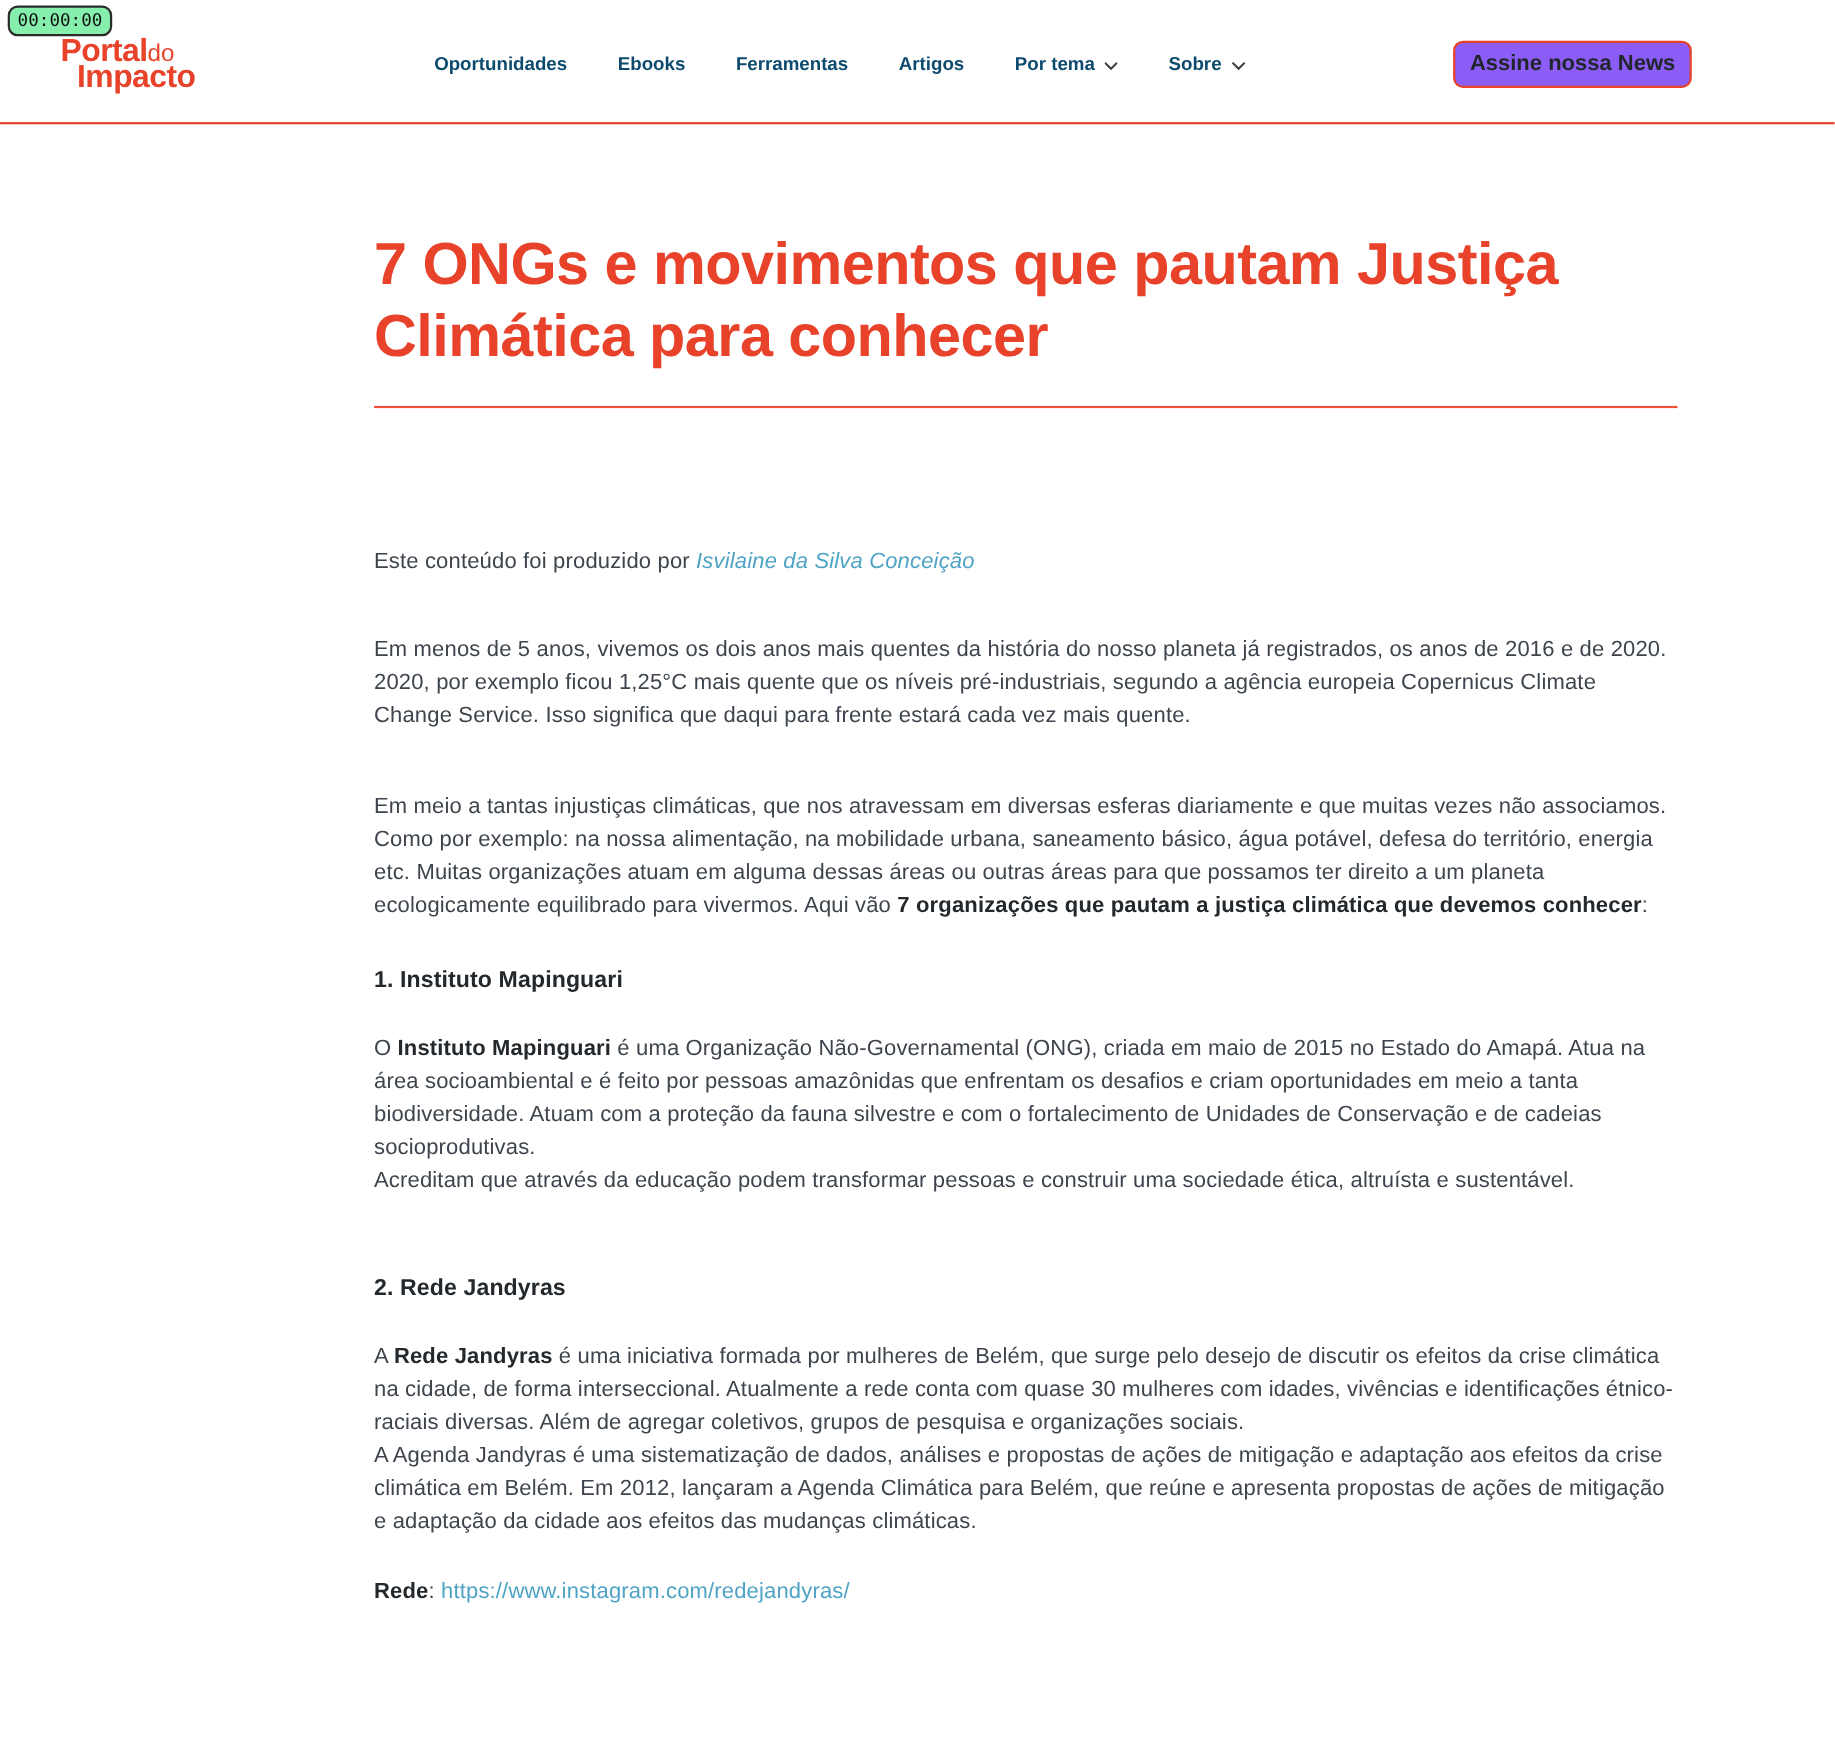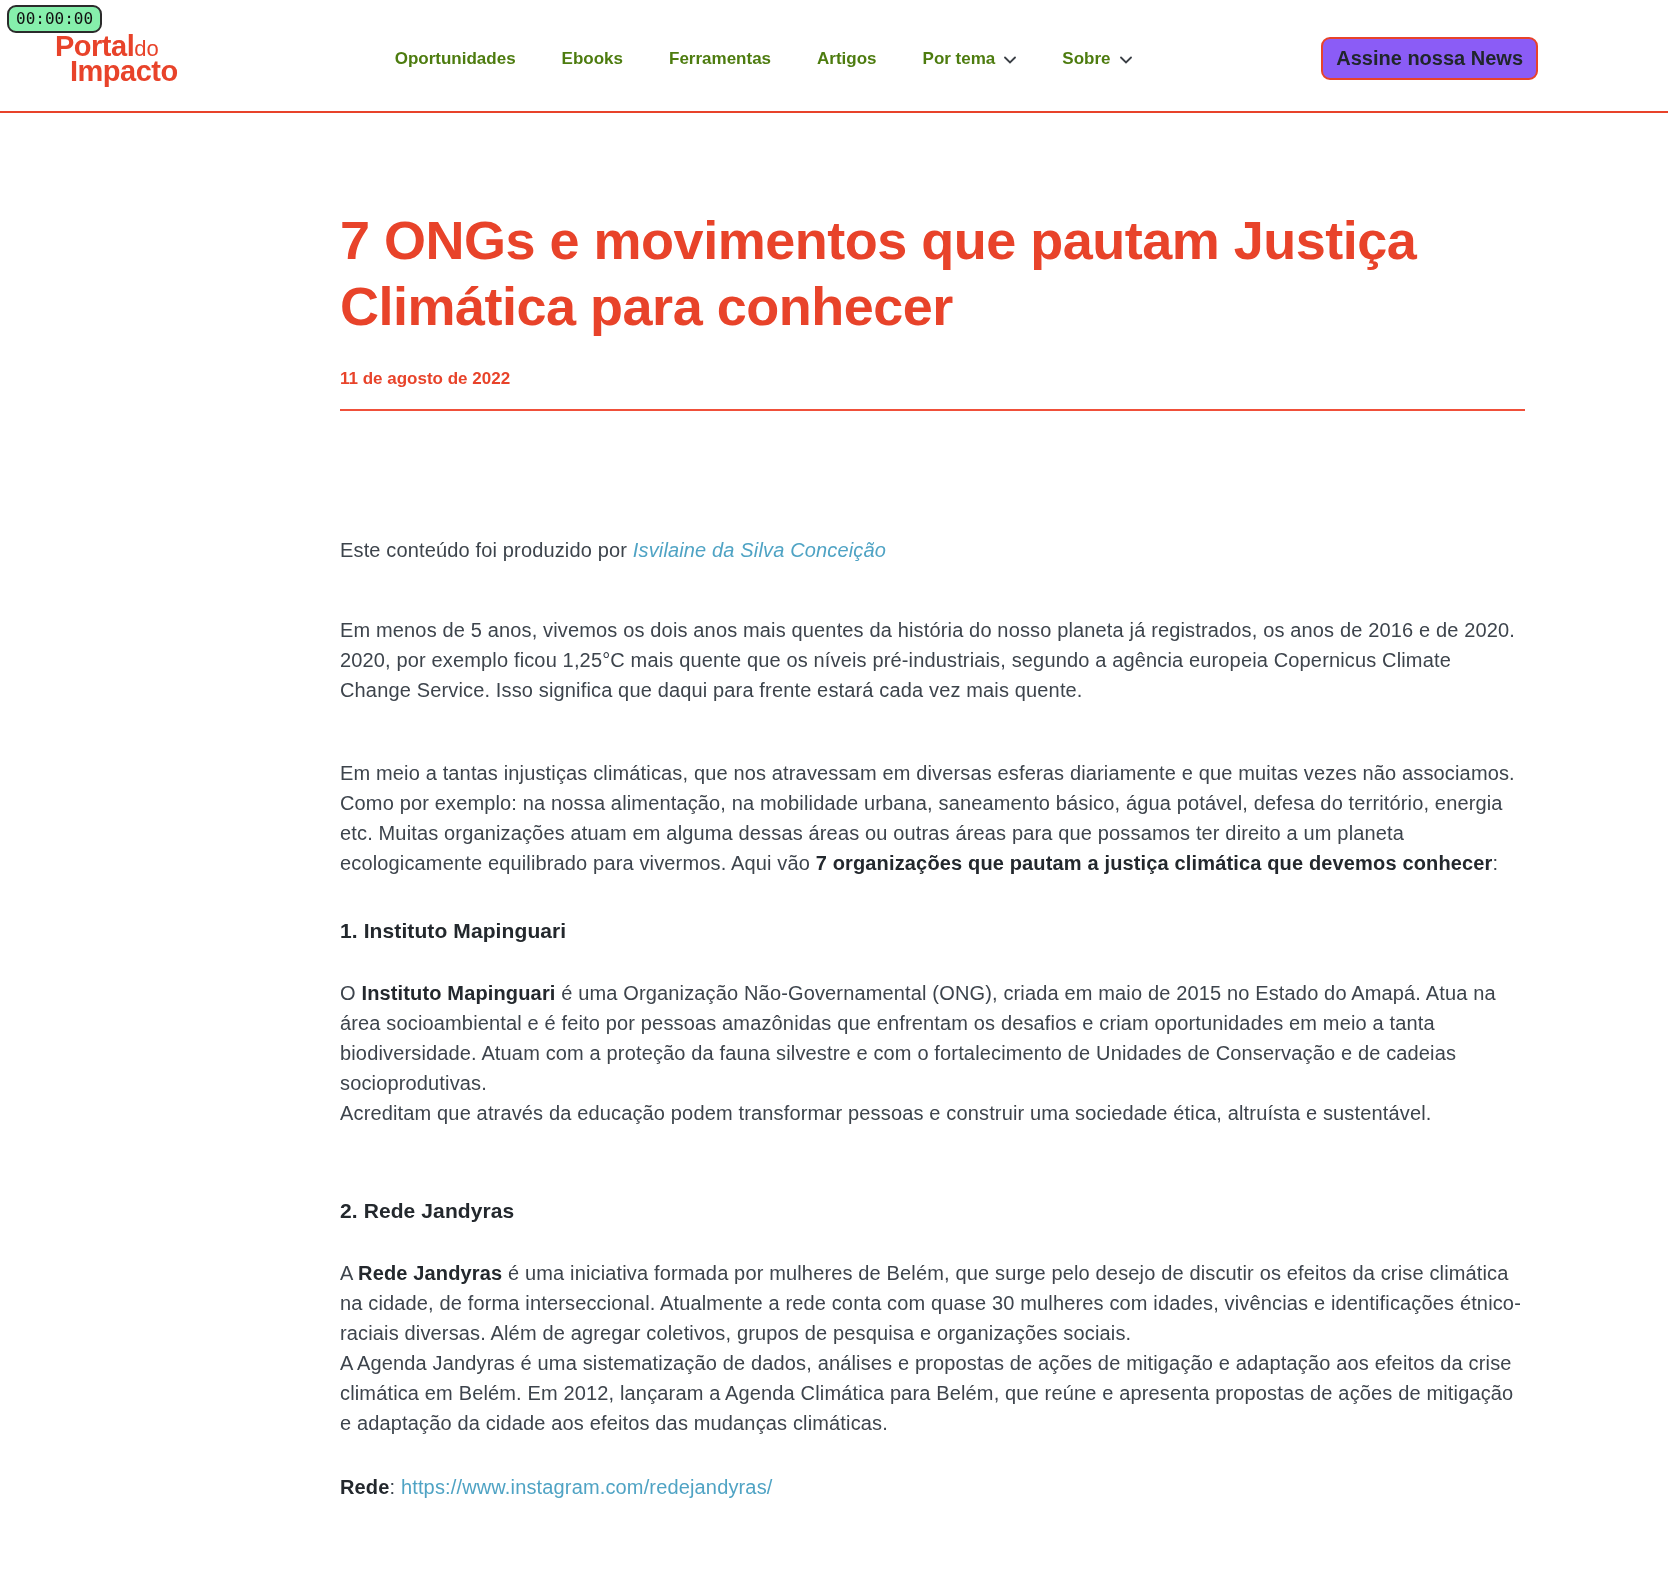--- a/index.html
+++ b/index.html
@@ -29,21 +29,21 @@
     padding:6px 130px 0 55px;
   }
   .logo{
     color:var(--brand);font-weight:bold;font-size:29px;line-height:23px;
     letter-spacing:-0.5px;cursor:pointer;white-space:nowrap;
   }
   .logo .thin{font-weight:400;font-size:22px;letter-spacing:0;}
   .logo-line2{padding-left:15px;}
   nav{
     display:flex;align-items:center;gap:46px;margin-left:217px;
-    font-weight:bold;font-size:17px;color:#4d7c0f;white-space:nowrap;
+    font-weight:bold;font-size:17px;color:#0c4a6e;white-space:nowrap;
   }
   .nav-item{display:flex;align-items:center;gap:9px;cursor:pointer;}
   .subscribe{
     margin-left:auto;background:#8b5cf6;border:2px solid var(--brand);
     border-radius:9px;padding:8px 13px;font-size:20px;font-weight:600;
     color:#20262b;font-family:inherit;cursor:pointer;white-space:nowrap;
   }
   
   main{margin-left:340px;width:1185px;padding-top:94px;}
   h1{
@@ -109,21 +109,20 @@
           </svg>
       </span>
     </div>
   </nav>
 
   <button class="subscribe">Assine nossa News</button>
 </header>
 
 <main>
   <h1>7 ONGs e movimentos que pautam Justiça Climática para conhecer</h1>
-  <div class="date">11 de agosto de 2022</div>
   <hr class="divider">
 
   <p class="body-text byline"><span>Este conteúdo foi produzido por </span><a class="author-link">Isvilaine da Silva Conceição</a></p>
 
   <p class="body-text p-gap-lg">Em menos de 5 anos, vivemos os dois anos mais quentes da história do nosso planeta já registrados, os anos de 2016 e de 2020. 2020, por exemplo ficou 1,25°C mais quente que os níveis pré-industriais, segundo a agência europeia Copernicus Climate Change Service. Isso significa que daqui para frente estará cada vez mais quente.</p>
 
   <p class="body-text p-gap"><span>Em meio a tantas injustiças climáticas, que nos atravessam em diversas esferas diariamente e que muitas vezes não associamos. Como por exemplo: na nossa alimentação, na mobilidade urbana, saneamento básico, água potável, defesa do território, energia etc. Muitas organizações atuam em alguma dessas áreas ou outras áreas para que possamos ter direito a um planeta ecologicamente equilibrado para vivermos. Aqui vão </span><strong>7 organizações que pautam a justiça climática que devemos conhecer</strong><span>:</span></p>
 
   <h3 class="sec1-heading">1. Instituto Mapinguari</h3>
 

